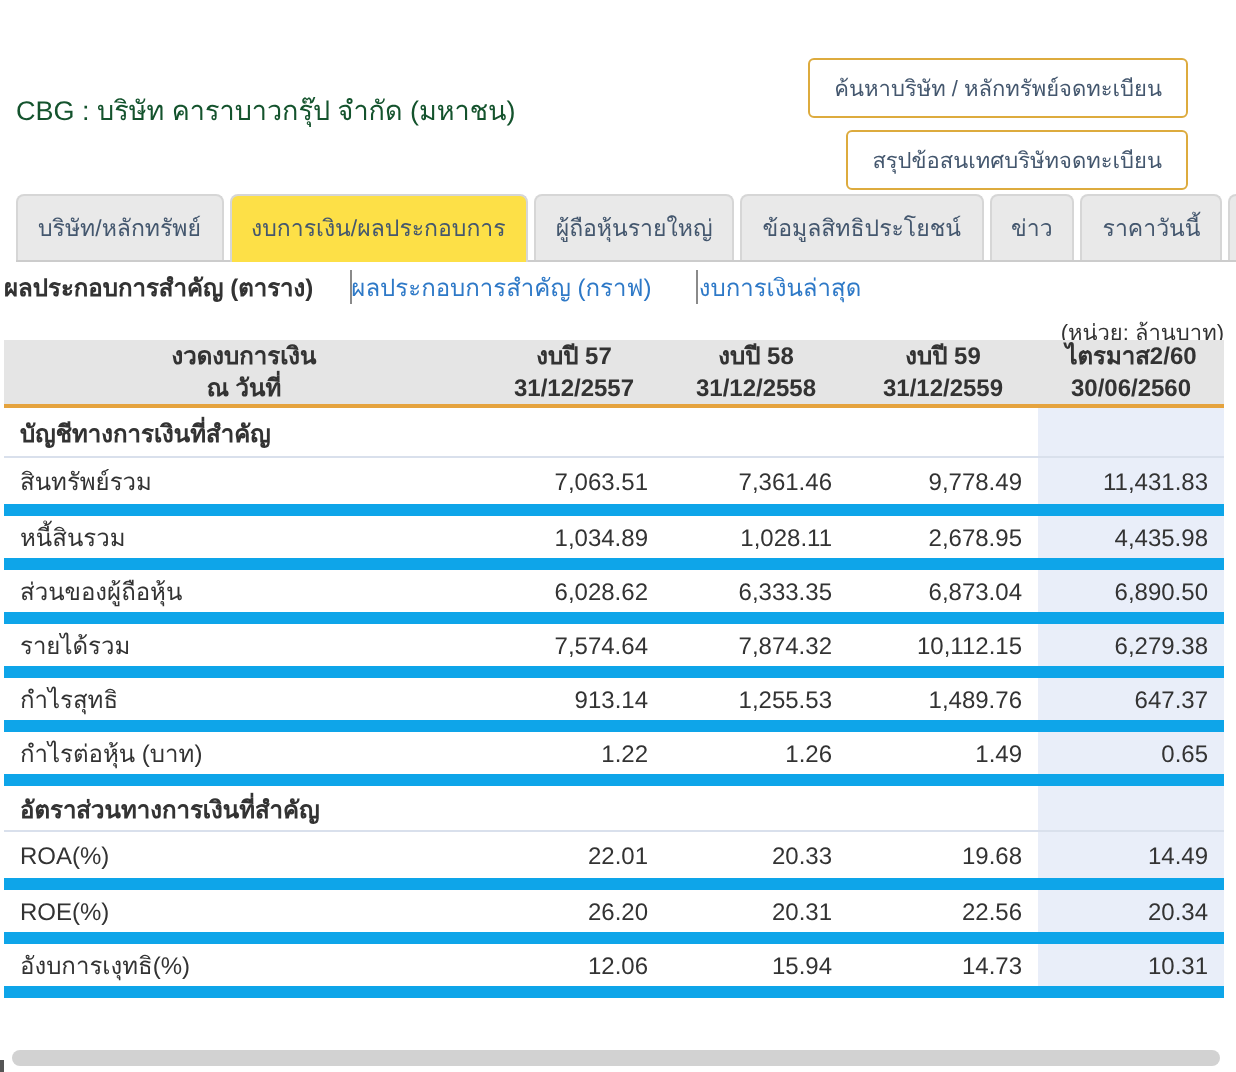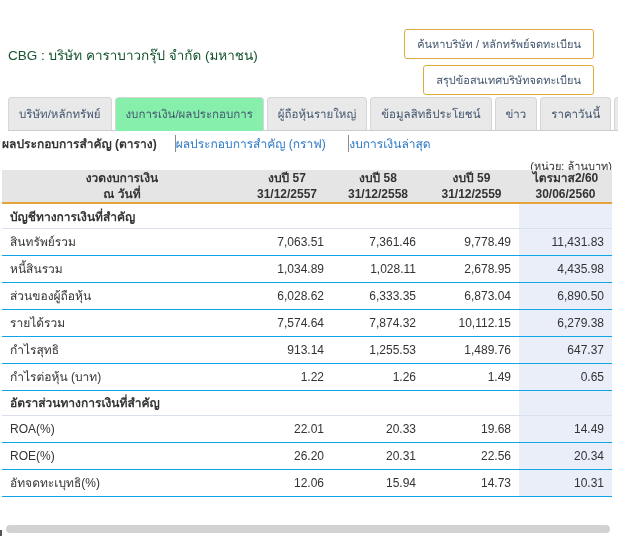--- a/index.html
+++ b/index.html
@@ -13,39 +13,39 @@
   .gold-btn { background:#fff; border:1px solid #ddab3e; border-radius:3px; color:#44576e;
     font-size:11px; padding:5px 12px; cursor:pointer; white-space:nowrap;
     font-family:"Liberation Sans","DejaVu Sans",sans-serif; }
 
   
   .tabbar { position:absolute; left:8px; right:0; top:97px; display:flex; align-items:flex-end;
     border-bottom:1px solid #ccc; }
   .tab { background:#e9e9e9; border:1px solid #d6d6d6; border-bottom:none;
     border-radius:4px 4px 0 0; padding:7px 10px; margin-right:3px; font-size:11.5px;
     color:#44576e; white-space:nowrap; cursor:pointer; }
-  .tab.active { background:#86efac; margin-bottom:-1px; padding-bottom:8px; color:#44576e; }
+  .tab.active { background:#fde047; margin-bottom:-1px; padding-bottom:8px; color:#44576e; }
 
   
   .subtabs { position:absolute; left:2px; top:134px; width:520px; display:flex; align-items:center; }
   .subtab { flex:1; text-align:left; font-size:12px; cursor:pointer; }
   .subtab.active { font-weight:bold; color:#333; cursor:default; }
   .subtab.link { color:#2e79c7; }
   .subtab-sep { width:1px; height:17px; background:#8a8a8a; }
 
   .unit-label { position:absolute; right:6px; top:157px; font-size:11px; color:#333; }
 
   
   table.fin { position:absolute; left:2px; top:170px; width:610px; border-collapse:collapse; table-layout:fixed; }
   table.fin td { font-size:12px; color:#333; overflow:hidden; white-space:nowrap; }
   thead td { background:#e5e5e5; text-align:center; font-weight:bold; font-size:11px;
     height:32px; line-height:1.35; border-bottom:2px solid #e5a33e; }
   thead .hline { display:block; }
   tr.section-row td { height:25px; font-weight:bold; border-bottom:1px solid #d9e0ec; }
-  tr.data-row td { height:27px; border-bottom:1px solid #0ea5e9;margin-top:16px; }
+  tr.data-row td { height:27px; border-bottom:6px solid #0ea5e9;margin-top:16px; }
   td.lbl { text-align:left; padding-left:8px; }
   td.num { text-align:right; padding-right:8px; }
   td.hl  { background:#e9eef9; }
 
   
   .hscroll-thumb { position:absolute; left:6px; bottom:3px; width:604px; height:8px;
     background:#d2d2d2; border-radius:4px; cursor:pointer; }
   .corner-tick { position:absolute; left:0; bottom:0; width:2px; height:6px; background:#555; }
 </style>
 </head>
@@ -171,21 +171,21 @@
         <td class="num hl">14.49</td>
       </tr>
       <tr class="data-row">
         <td class="lbl">ROE(%)</td>
         <td class="num">26.20</td>
         <td class="num">20.31</td>
         <td class="num">22.56</td>
         <td class="num hl">20.34</td>
       </tr>
       <tr class="data-row">
-        <td class="lbl">อัทจดทะเบุทธิ(%)</td>
+        <td class="lbl">อังบการเงุทธิ(%)</td>
         <td class="num">12.06</td>
         <td class="num">15.94</td>
         <td class="num">14.73</td>
         <td class="num hl">10.31</td>
       </tr>
     </tbody>
   </table>
 
   <div class="hscroll-thumb"></div>
   <div class="corner-tick"></div>

